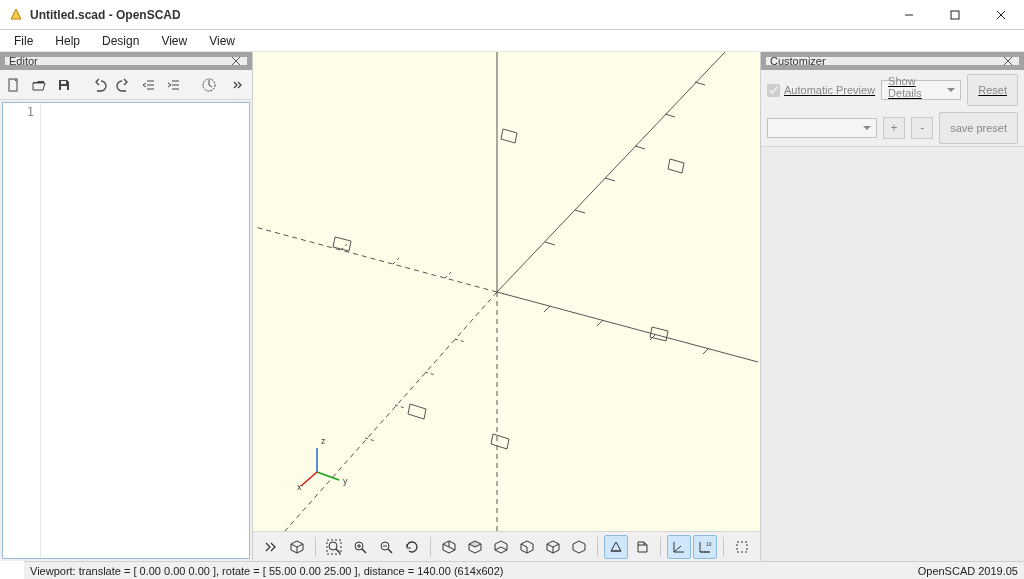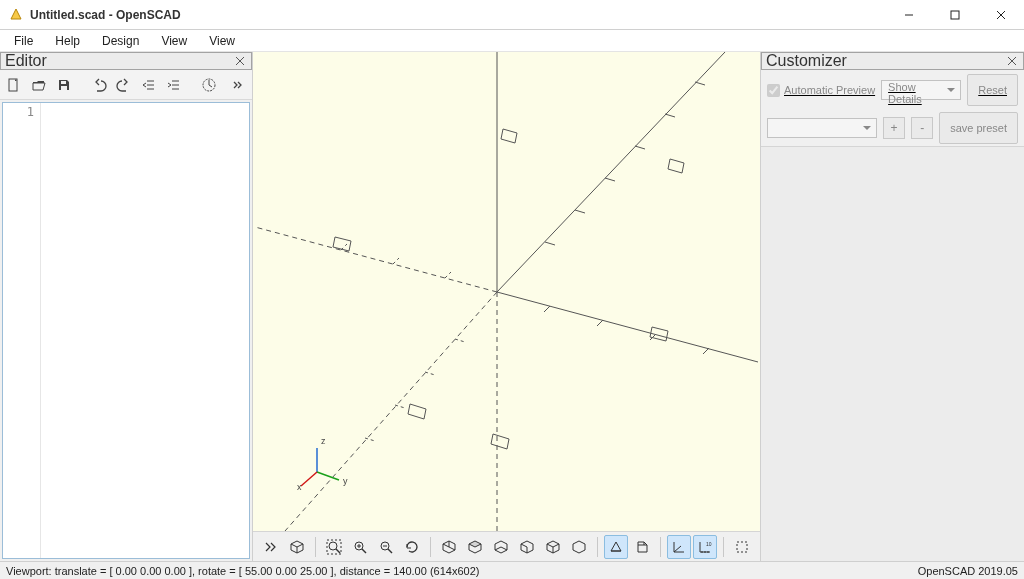--- a/index.html
+++ b/index.html
@@ -8,21 +8,21 @@
   .titlebar .appicon { width: 16px; height: 16px; margin: 0 6px 0 8px; display:inline-block; }
   .titlebar .title { flex: 1; color: #333; font-size: 12px; font-weight: bold; }
   .winbtns { display: flex; }
   .winbtn { width: 46px; height: 30px; display:flex; align-items:center; justify-content:center; color:#222; }
 
   .menubar { height: 22px; display: flex; align-items: center; padding: 0 6px; gap: 6px; background:#fff; border-bottom:1px solid #e4e4e4; }
   .menuitem { padding: 2px 8px; color:#222; cursor:default; }
 
   .workspace { display:flex; height: calc(579px - 30px - 22px - 18px); }
   .panel { background:#f0f0f0; display:flex; flex-direction:column; }
-  .panel-title { height:18px; background:#ececec; border:1px solid #a3a3a3; display:flex; align-items:center; padding:0 4px; font-size:16px; color:#333; }
+  .panel-title { height:18px; background:#ececec; border:5px solid #a3a3a3; display:flex; align-items:center; padding:0 4px; font-size:11px; color:#333; }
   .panel-title .spacer { flex:1; }
   .panel-title .x { width:14px; height:14px; display:flex; align-items:center; justify-content:center; color:#444; }
 
   
   .editor { width: 253px; border-right:1px solid #cfcfcf; }
   .editor-toolbar { height:30px; display:flex; align-items:center; padding:0 4px; gap:4px; background:#f3f3f3; border-bottom:1px solid #d9d9d9; }
   .tbtn { width:22px; height:22px; display:flex; align-items:center; justify-content:center; color:#333; border-radius:2px; }
   .editor-body { flex:1; display:flex; background:#fff; border:1px solid #9bbdd8; margin:2px; }
   .gutter { width:38px; background:#fff; color:#888; text-align:right; padding:2px 6px 0 0; border-right:1px solid #e6e6e6; font-family: Consolas, monospace; font-size:12px; }
   .code { flex:1; background:#fff; }
@@ -34,27 +34,27 @@
   .viewport-toolbar { height:30px; display:flex; align-items:center; gap:2px; padding:0 6px; background:#f0f0f0; border-top:1px solid #d5d5d5; }
   .vbtn { width:24px; height:24px; display:flex; align-items:center; justify-content:center; border-radius:2px; color:#333; }
   .vbtn.active { background:#cfe6fb; border:1px solid #8bbde0; }
   .sep { width:1px; height:20px; background:#c8c8c8; margin:0 4px; }
 
   
   .customizer { width:268px; border-left:1px solid #cfcfcf; }
   .cust-row { display:flex; align-items:center; gap:6px; padding:4px 6px; background:#f0f0f0;text-decoration:underline; }
   .cust-row2 { display:flex; align-items:center; gap:6px; padding:2px 6px; background:#f0f0f0; border-bottom:1px solid #d5d5d5; }
   .chk { display:flex; align-items:center; gap:4px; color:#888; font-size:11px; }
-  .dropdown { height:20px; border:1px solid #c2c2c2; background:#f5f5f5; color:#888; font-size:11px; padding:0 18px 16px 6px; position:relative; display:flex; align-items:flex-start; }
+  .dropdown { height:20px; border:1px solid #c2c2c2; background:#f5f5f5; color:#888; font-size:11px; padding:0 18px 0 6px; position:relative; display:flex; align-items:flex-end; }
   .dropdown::after { content:""; position:absolute; right:5px; top:7px; border:4px solid transparent; border-top-color:#888; }
   .btn-flat { height:32px; border:1px solid #c8c8c8; background:#eaeaea; color:#888; font-size:11px; padding:0 10px; display:flex; align-items:center; border-radius:2px; }
   .btn-sq { width:22px; height:22px; border:1px solid #c8c8c8; background:#eaeaea; color:#888; display:flex; align-items:center; justify-content:center; }
   .cust-body { flex:1; background:#ececec; }
 
-  .statusbar { height:18px; background:#f0f0f0; border-top:1px solid #cfcfcf; display:flex; align-items:center; padding:0 6px; font-size:11px; color:#222; }
+  .statusbar { height:18px; background:#f0f0f0; border-top:1px solid #cfcfcf; display:flex; align-items:center; padding:0 6px; font-size:11px; color:#222;margin-left:24px; }
   .statusbar .sflex { flex:1; }
 
   svg { overflow:visible; }
 </style>
 </head>
 <body>
 
 <div class="titlebar">
   <span class="appicon">
     <svg viewBox="0 0 16 16" width="16" height="16">

